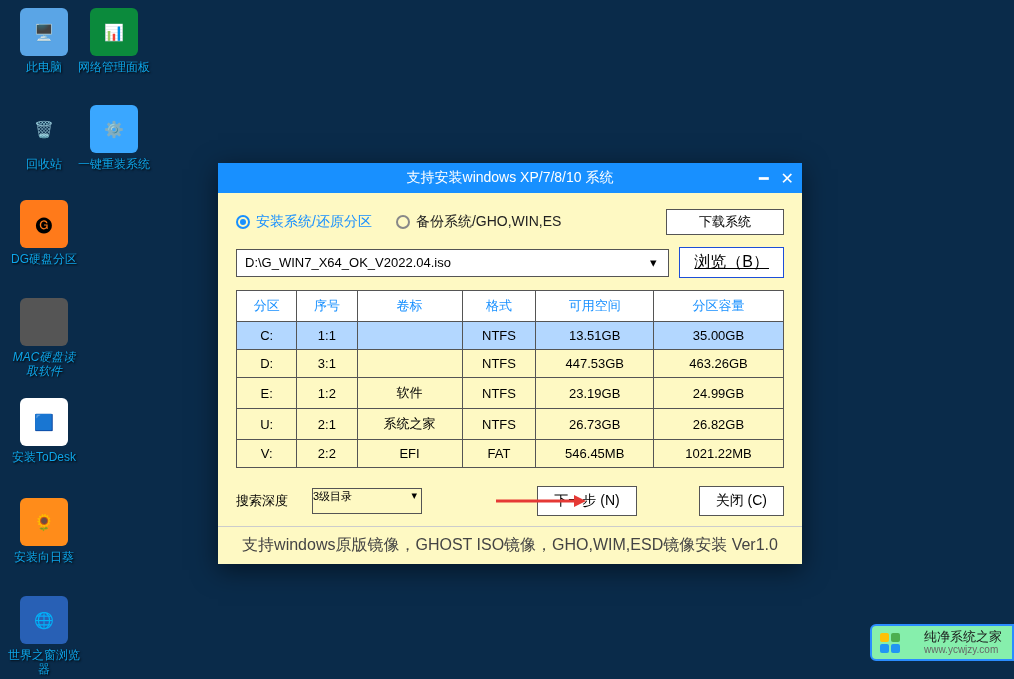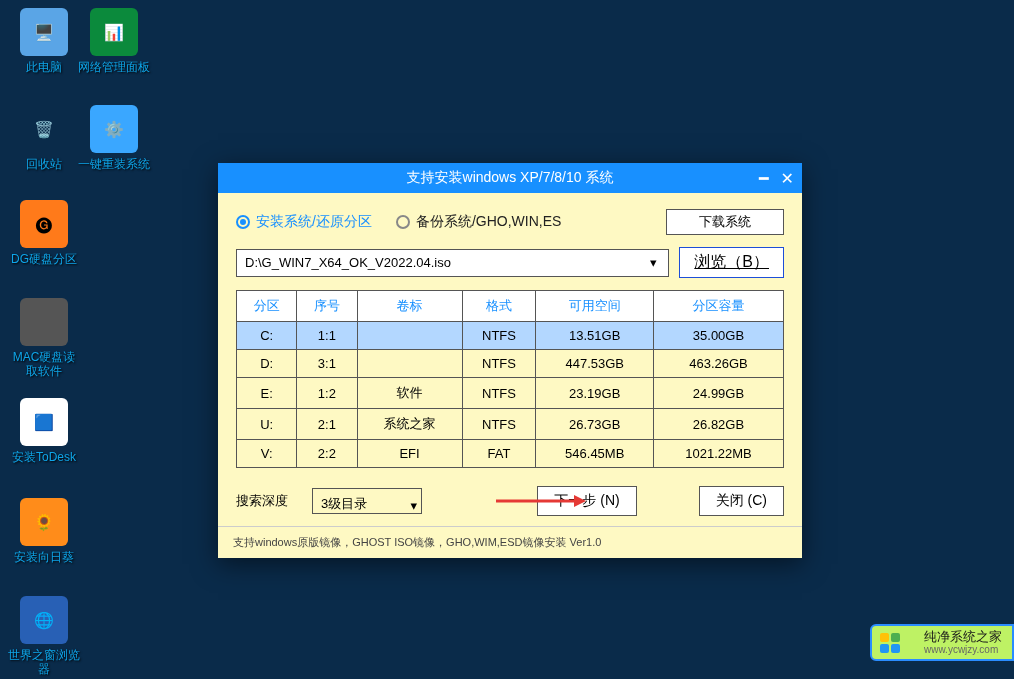--- a/index.html
+++ b/index.html
@@ -33,31 +33,31 @@
   .combo .caret { position:absolute; right:6px; width:18px; height:18px; display:flex; align-items:center; justify-content:center; }
   .btn { border:1px solid #1d4ed8; padding:4px 14px; font-size:16px; background:#fff; cursor:pointer;text-decoration:underline; }
 
   table.parts { width:100%; border-collapse:collapse; font-size:13px; border:1px solid #555; }
   table.parts th, table.parts td { border:1px solid #555; padding:6px 4px; text-align:center; }
   table.parts th { font-weight:normal; color:#1890ff; background:#fff; }
   table.parts tr.selected td { background:#b3d7ff; }
 
   .bottom-row { display:flex; align-items:center; gap:24px; margin-top:18px; position:relative; }
   .bottom-row .lbl { font-size:13px; }
-  .depth-combo { border:1px solid #555; width:110px; height:26px; display:flex; align-items:flex-end; padding:0 8px; font-size:13px; position:relative; cursor:pointer; }
+  .depth-combo { border:1px solid #555; width:110px; height:26px; display:flex; align-items:flex-start; padding:0 0; font-size:11px; position:relative; cursor:pointer; }
   .depth-combo .caret { position:absolute; right:4px; }
   .arrow { position:absolute; left:260px; top:14px; width:90px; height:2px; }
   .arrow svg { width:100%; height:20px; position:absolute; top:-9px; }
   .action-btn { border:1px solid #555; padding:5px 16px; font-size:14px; background:#fff; cursor:pointer; }
   .spacer { flex:1; }
 
-  .footer { border-top:1px solid #ccc; padding:8px 15px; text-align:left; font-size:11px; color:#444; }
+  .footer { border-top:1px solid #ccc; padding:8px 4px; text-align:center; font-size:16px; color:#444; }
 
   
-  .watermark { position:absolute; right:0; bottom:18px; background:#bef264; border:2px solid #2a8cff; border-radius:6px 0 0 6px; padding:4px 10px 4px 8px; display:flex; align-items:center; gap:24px; }
+  .watermark { position:absolute; right:0; bottom:18px; background:#86efac; border:2px solid #2a8cff; border-radius:6px 0 0 6px; padding:4px 10px 4px 8px; display:flex; align-items:center; gap:24px; }
   .watermark .logo { width:20px; height:20px; display:grid; grid-template-columns:9px 9px; grid-template-rows:9px 9px; gap:2px; }
   .watermark .logo div:nth-child(1){background:#ffc107;border-radius:2px;}
   .watermark .logo div:nth-child(2){background:#4caf50;border-radius:2px;}
   .watermark .logo div:nth-child(3){background:#2196f3;border-radius:2px;}
   .watermark .logo div:nth-child(4){background:#2196f3;border-radius:2px;}
   .watermark .txt { font-size:13px; color:#1a1a1a; line-height:14px; }
   .watermark .url { font-size:10px; color:#666; }
 </style>
 </head>
 <body>
@@ -76,21 +76,21 @@
       <div class="label">回收站</div>
     </div>
     <div class="desktop-icon" style="left: 78px; top: 105px;">
       <div class="icon-vis" style="background:#3aa7ff">⚙️</div>
       <div class="label">一键重装系统</div>
     </div>
     <div class="desktop-icon" style="left: 8px; top: 200px;">
       <div class="icon-vis" style="background:#ff7a1a">🅖</div>
       <div class="label">DG硬盘分区</div>
     </div>
-    <div class="desktop-icon" style="left: 8px; top: 298px;">
+    <div class="desktop-icon" style="left: 8px; top: 298px; font-style: italic;">
       <div class="icon-vis" style="background:#555"></div>
       <div class="label">MAC硬盘读取软件</div>
     </div>
     <div class="desktop-icon" style="left: 8px; top: 398px;">
       <div class="icon-vis" style="background:#ffffff">🟦</div>
       <div class="label">安装ToDesk</div>
     </div>
     <div class="desktop-icon" style="left: 8px; top: 498px;">
       <div class="icon-vis" style="background:#ff8c1a">🌻</div>
       <div class="label">安装向日葵</div>

